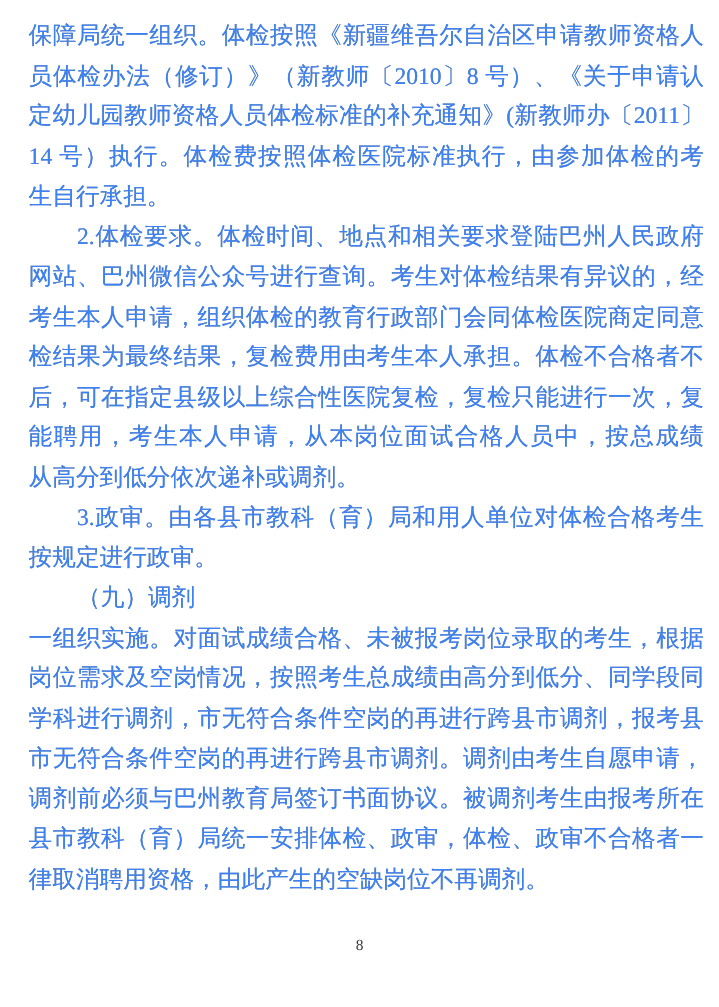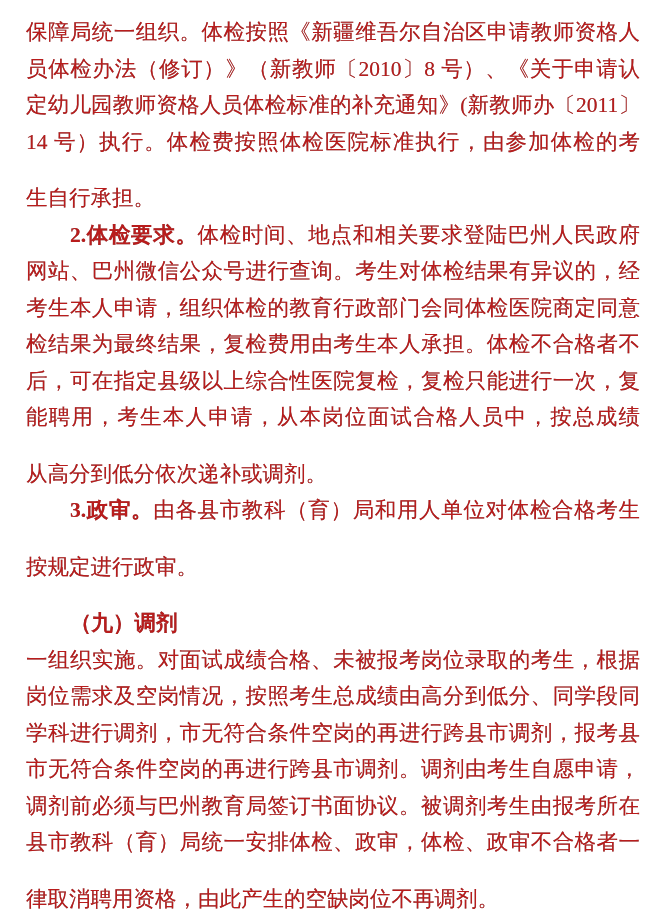--- a/index.html
+++ b/index.html
@@ -16,40 +16,39 @@
   }
   .doc {
     padding: 14px 14px 0 26px;
     width: 614px;
     box-sizing: content-box;
   }
   .line {
     font-size: 21.5px;
     line-height: 36.5px;
     height: 36.5px;
-    color: #b91c1c;
+    color: #3b82f6;
     text-align: justify;
     text-align-last: justify;
     text-justify: inter-character;
     overflow: hidden;
     text-shadow: 0 0 0.6px rgba(34,34,34,0.55);
   }
   .line.last {
     text-align: left;
     text-align-last: left;
-    margin-top: 20px;
   }
   .line.indent {
     padding-left: 44px;
   }
   .line.short {
     padding-right: 22px;
   }
   .b {
-    font-weight: bold;
+    font-weight: normal;
   }
   .pagenum {
     margin-top: 36px;
     text-align: center;
     font-size: 14px;
     color: #333333;
     line-height: 16px;
   }
 </style>
 </head>

